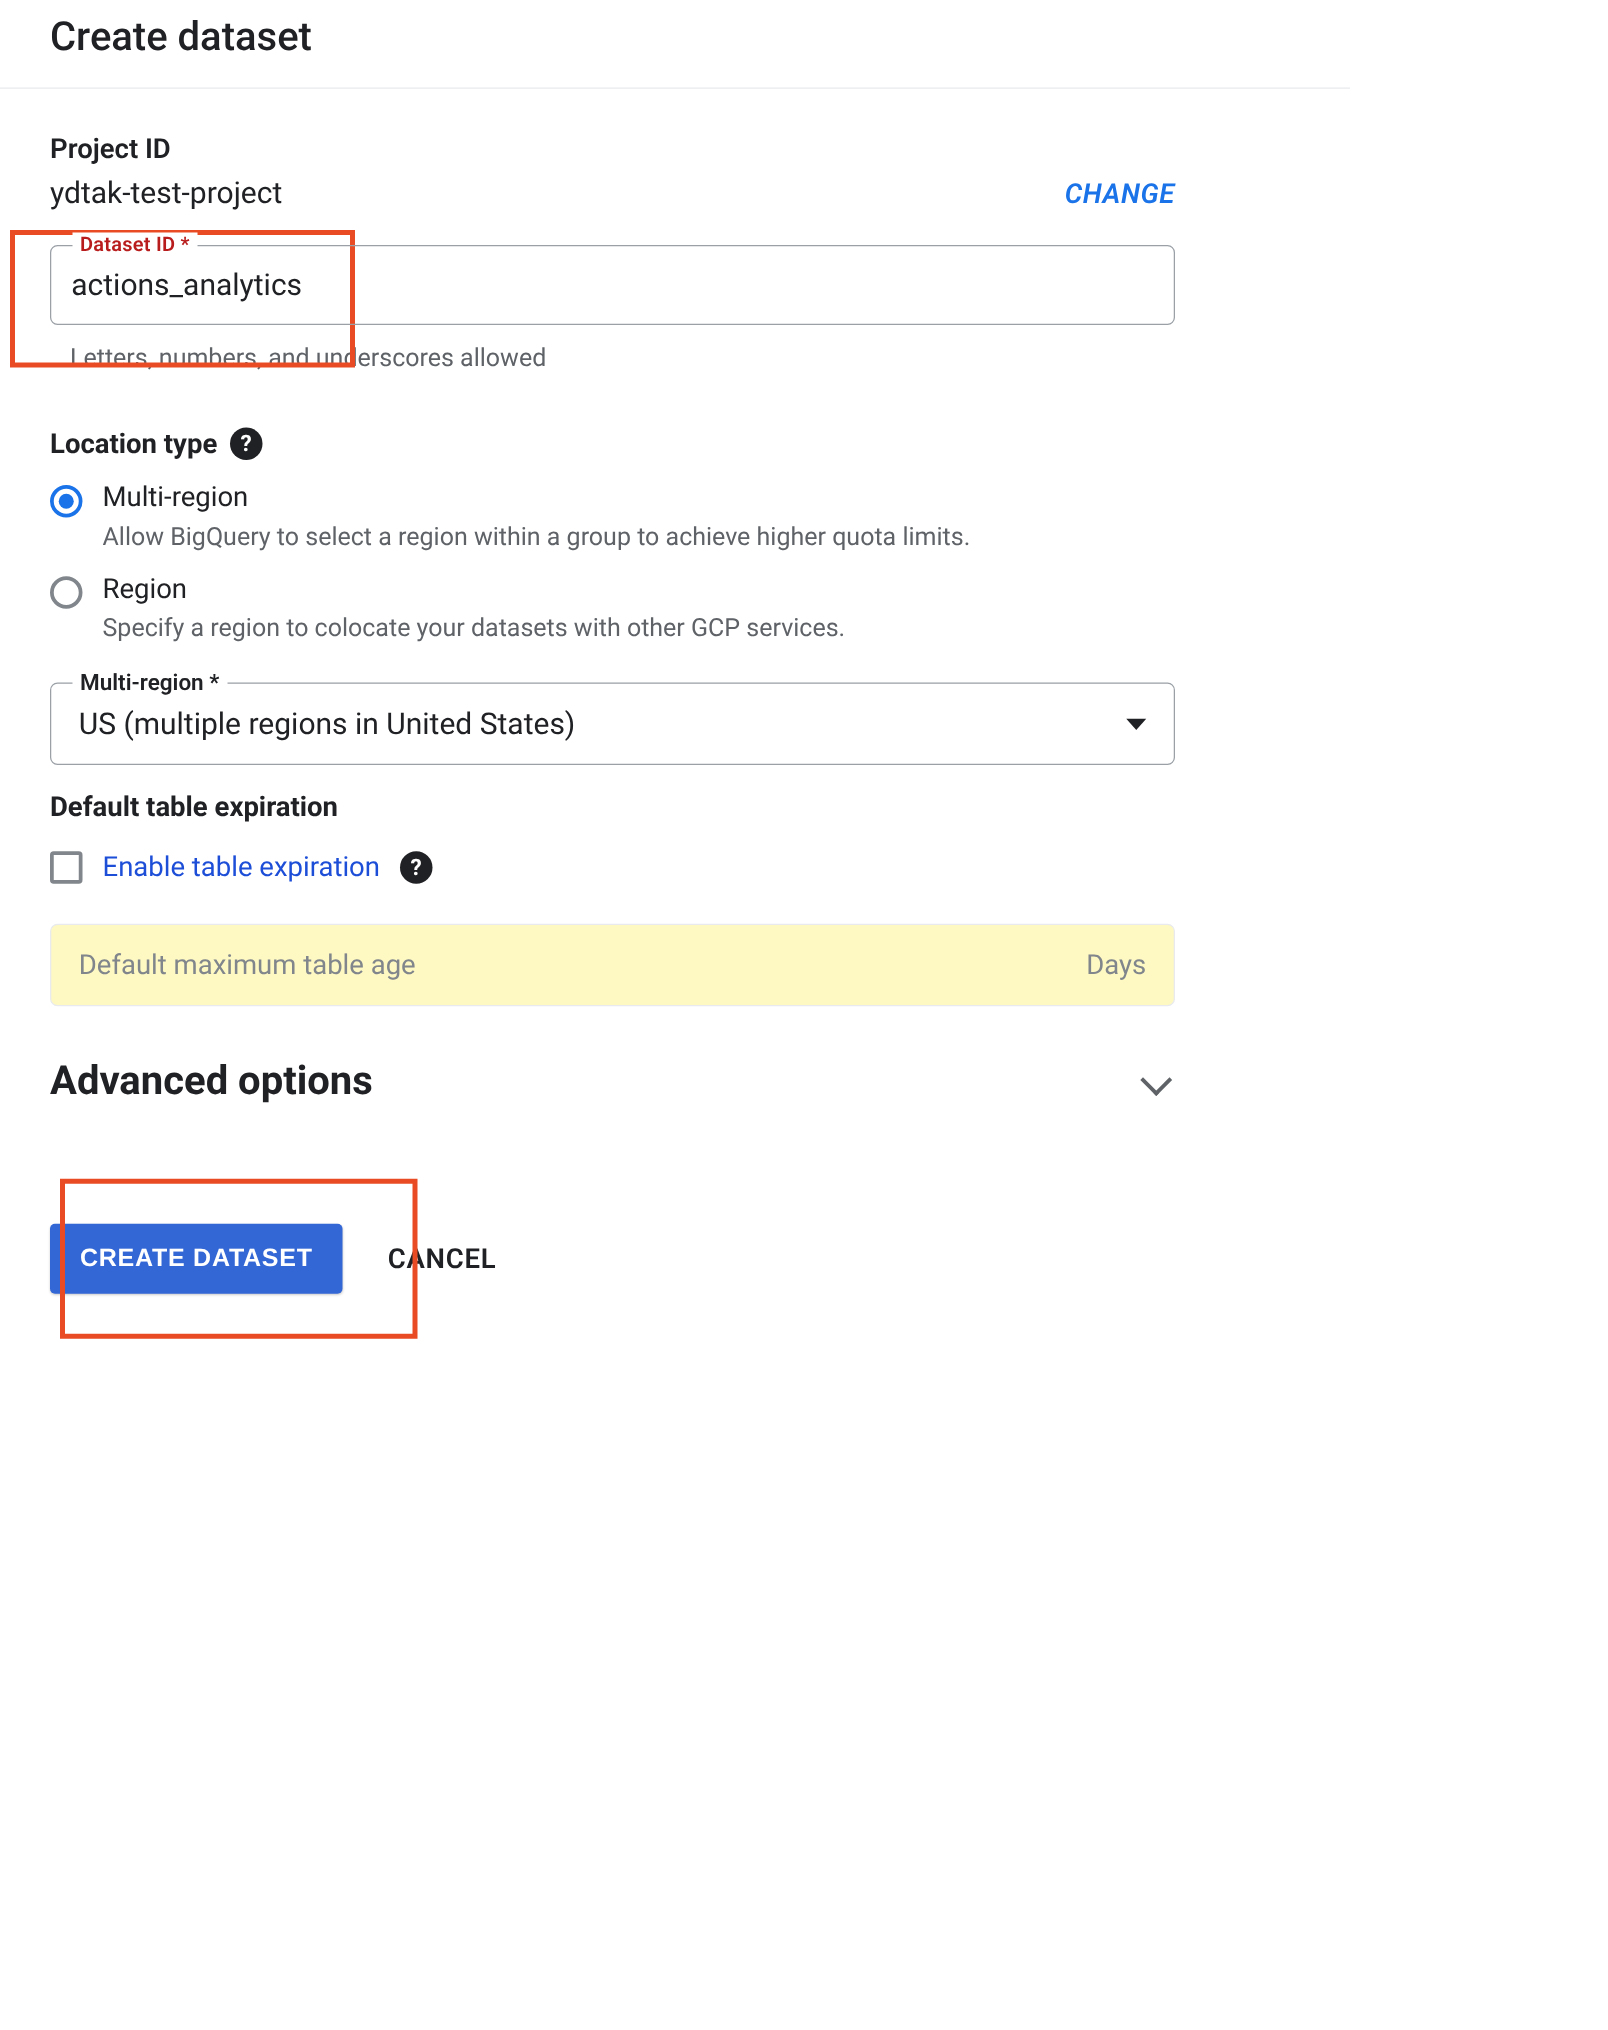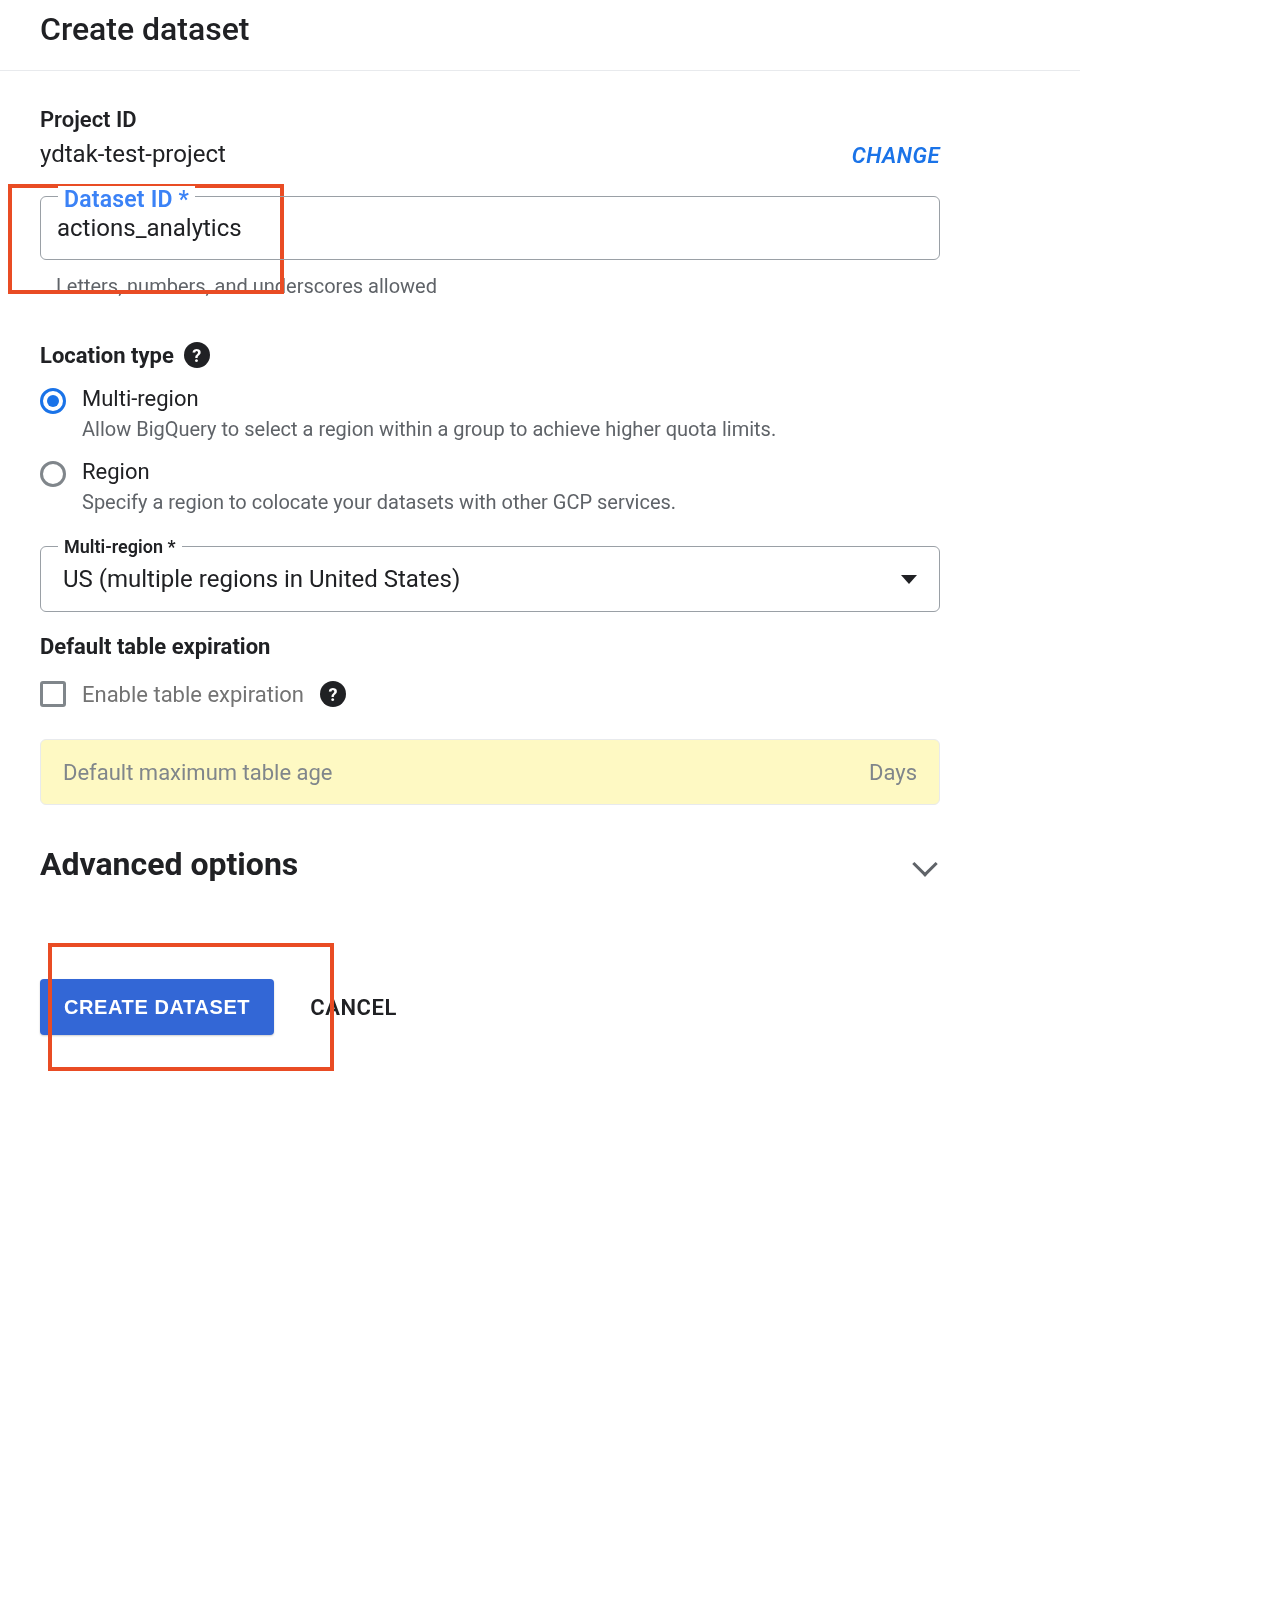--- a/index.html
+++ b/index.html
@@ -76,23 +76,23 @@
     display: flex;
     align-items: center;
     padding: 0 16px;
   }
   .field-label {
     position: absolute;
     top: -10px;
     left: 18px;
     background: #fff;
     padding: 0 6px;
-    font-size: 23px;
-    font-weight: 600;
-    color: #3b82f6;
+    font-size: 16px;
+    font-weight: 600;
+    color: #b91c1c;
     letter-spacing: 0.2px;
   }
   .field-value {
     font-size: 24px;
     color: #202124;
   }
   .helper {
     font-size: 20px;
     color: #5f6368;
     margin: 14px 0 0 16px;
@@ -181,21 +181,21 @@
     align-items: center;
     gap: 16px;
     margin-top: 22px;
     cursor: pointer;
   }
   .checkbox {
     width: 26px; height: 26px;
     border: 3px solid #80868b;
     border-radius: 3px;
   }
-  .check-label { font-size: 22px; color: #737373; }
+  .check-label { font-size: 22px; color: #1d4ed8; }
 
   .disabled-field {
     margin-top: 32px;
     border: 1px solid #e8eaed;
     border-radius: 6px;
     height: 66px;
     display: flex;
     align-items: center;
     justify-content: space-between;
     padding: 0 22px;

